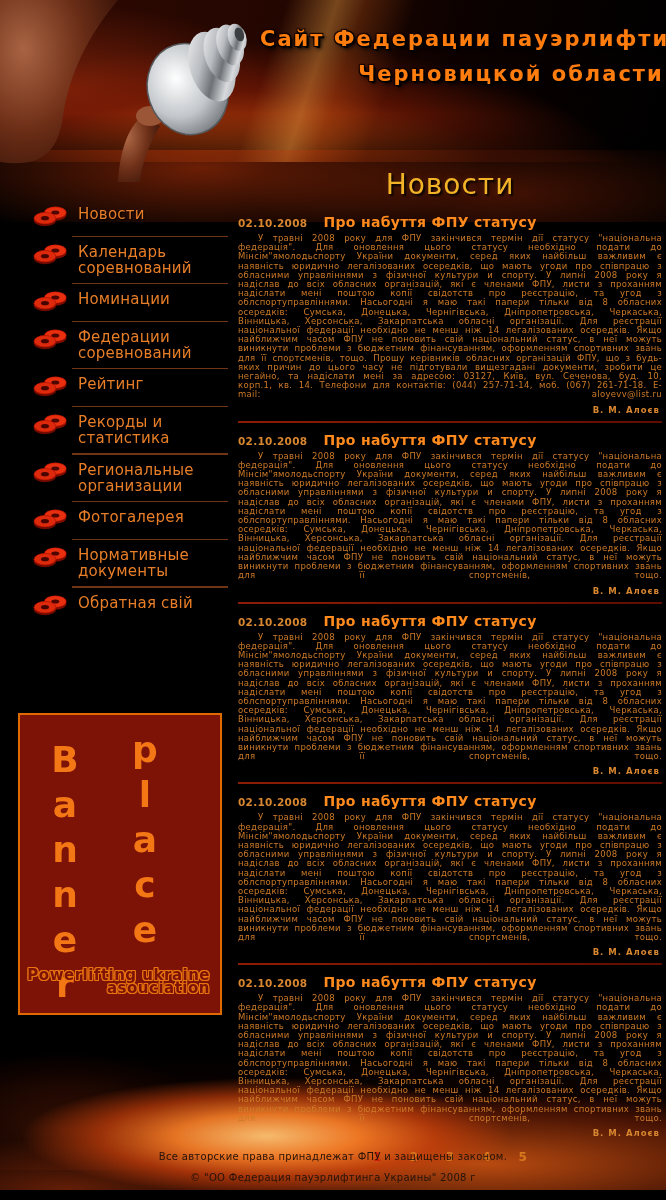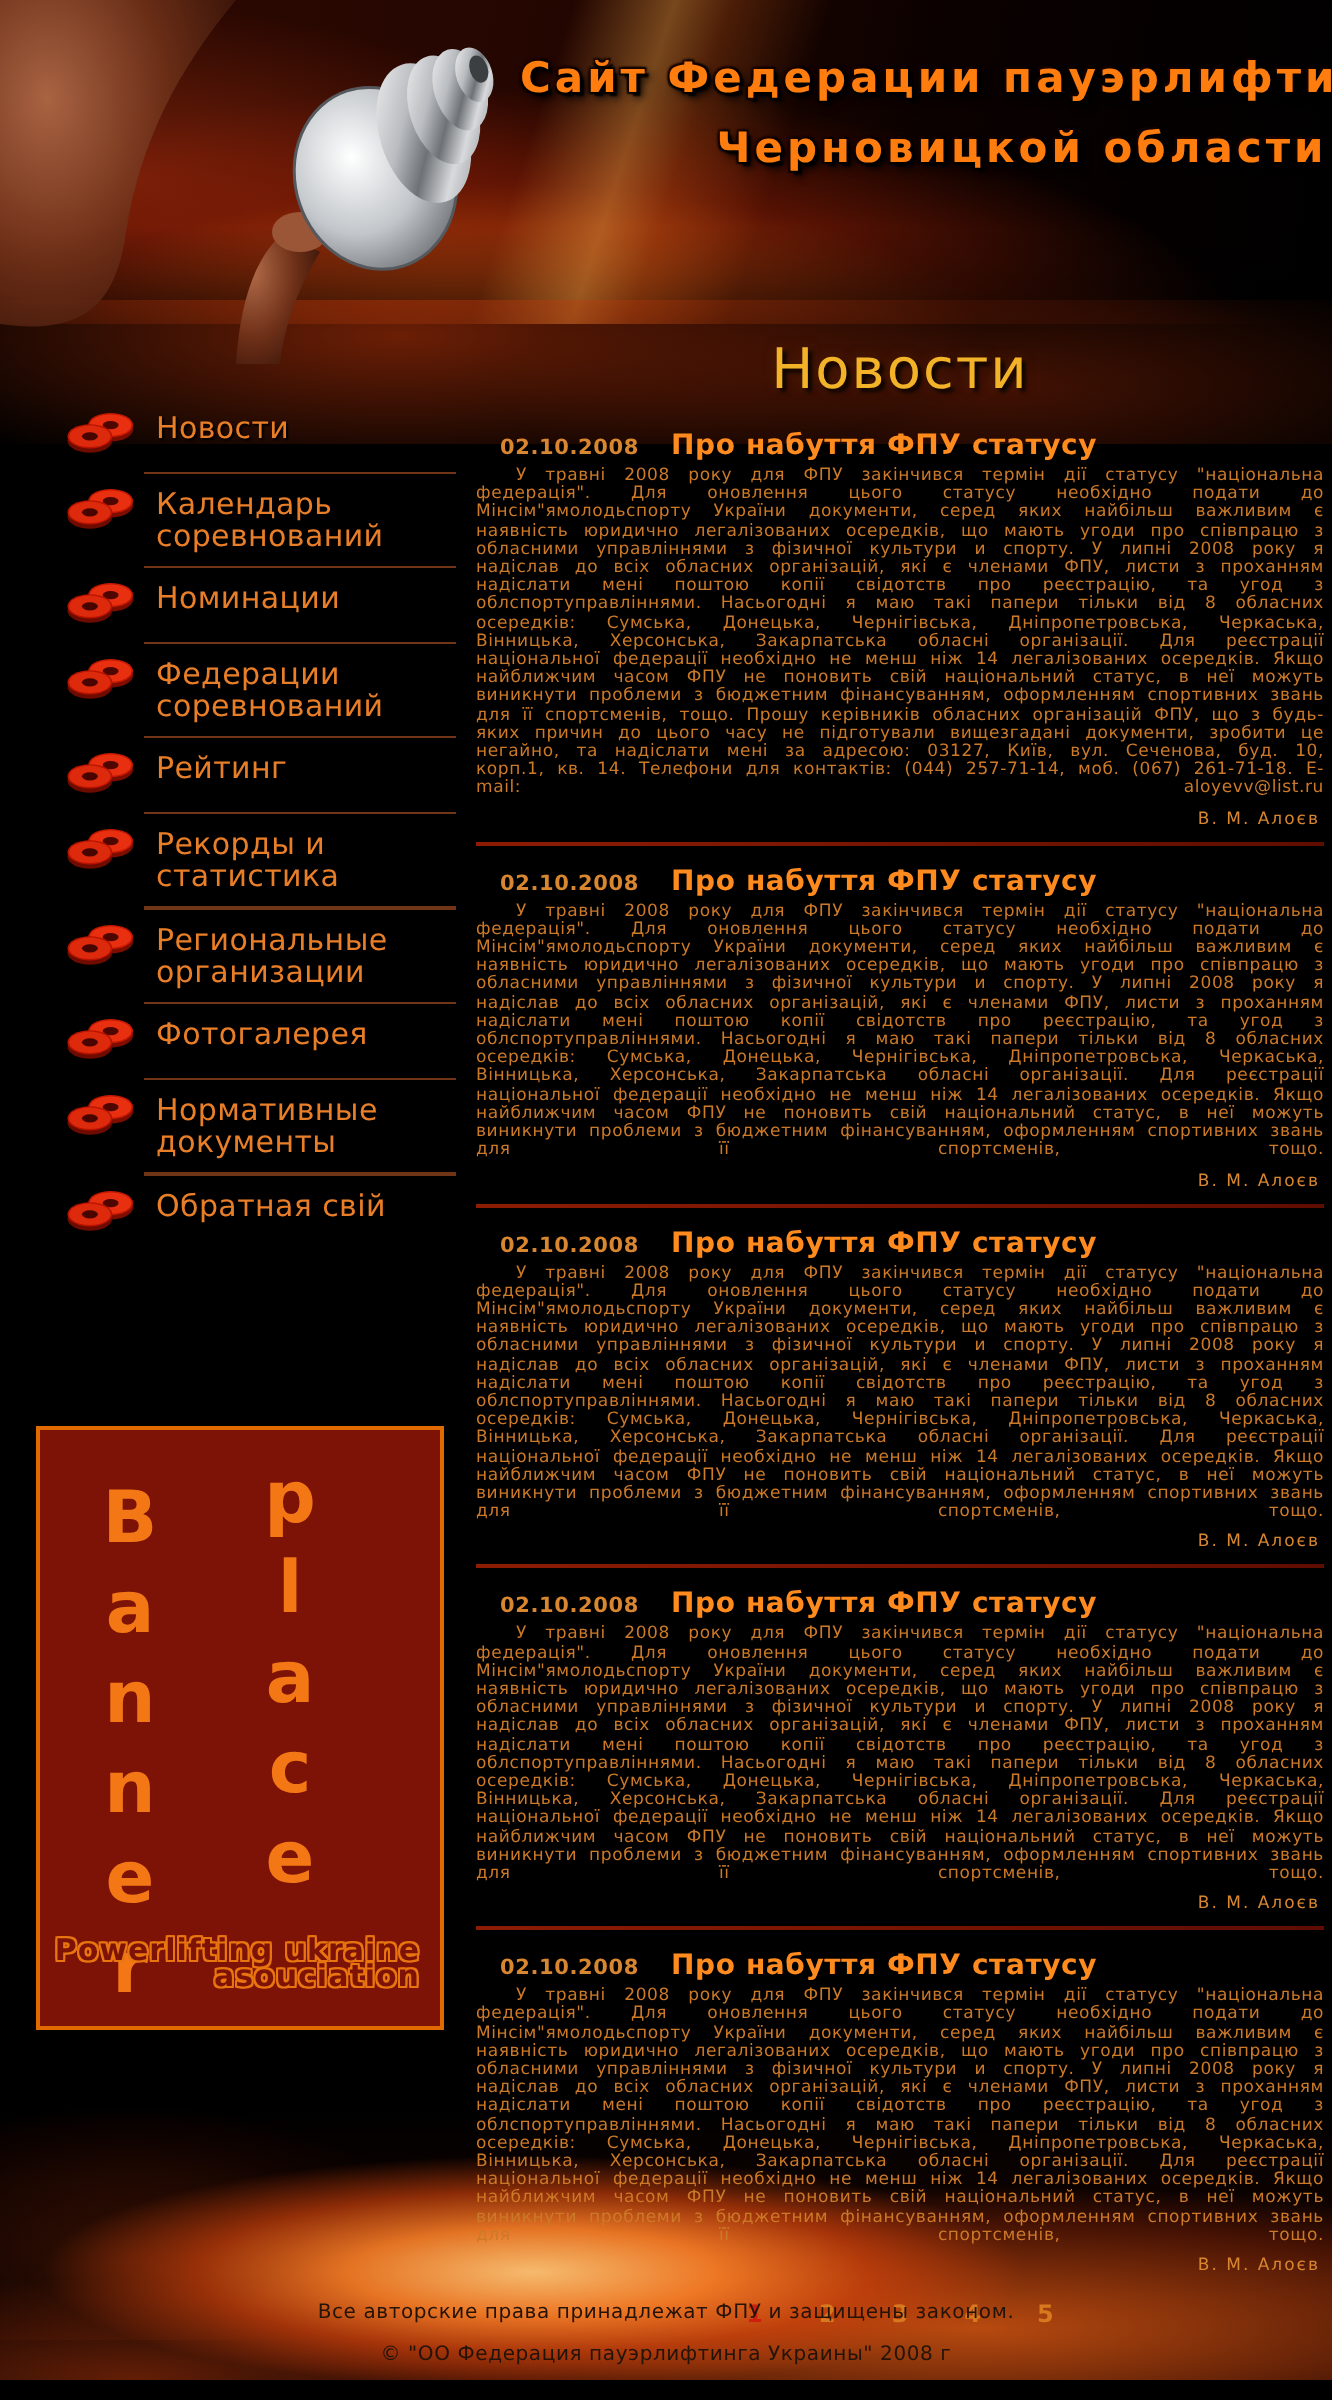--- a/index.html
+++ b/index.html
@@ -82,28 +82,28 @@
                 -1px 0 0 #e87510, 1px 0 0 #e87510, 0 -1px 0 #e87510, 0 1px 0 #e87510;
   }
 
   
   .content {position:absolute; left:238px; top:168px; width:424px; z-index:3;}
   .news-heading {
     margin:0 0 11px; text-align:center; font-size:28px; font-weight:normal;
     color:#f2b328; letter-spacing:1px;
     text-shadow:2px 2px 2px rgba(0,0,0,.9), 0 0 6px rgba(90,40,0,.6);
   }
-  .news-head {margin:0 12px 3px; white-space:nowrap;}
+  .news-head {margin:0 0 3px; white-space:nowrap;}
   .news-date {font-size:10.5px; font-weight:bold; color:#d8862f; margin-right:11px; letter-spacing:.3px;}
   .news-title {font-size:14px; font-weight:bold; color:#ff8a1e; letter-spacing:.3px;}
   .news-body {
     margin:2px 0 0; font-size:8.5px; line-height:9.2px; letter-spacing:.3px; word-spacing:2px;
     color:#cd7a28; text-align:justify; text-align-last:justify; text-indent:20px;
   }
-  .news-sig {margin:5px 2px 0 0; text-align:right; font-size:8.5px; font-weight:normal; letter-spacing:1px; color:#d8862f;}
+  .news-sig {margin:5px 2px 0 0; text-align:right; font-size:8.5px; font-weight:bold; letter-spacing:1px; color:#d8862f;}
   .news-divider {height:2px; border:none; background:linear-gradient(to right,#8e1c04,#5f0d00); margin:6px 0 7px;}
 
   
   .pagination {display:flex; justify-content:center; gap:28px; margin-top:12px; font-size:12px; font-weight:bold;}
   .page-num {color:#d8791f; cursor:pointer;}
   .page-num.current {color:#cc1f0e;}
 
   
   .footer-text {
     position:absolute; top:1146px; left:0; width:666px; z-index:4; text-align:center;

